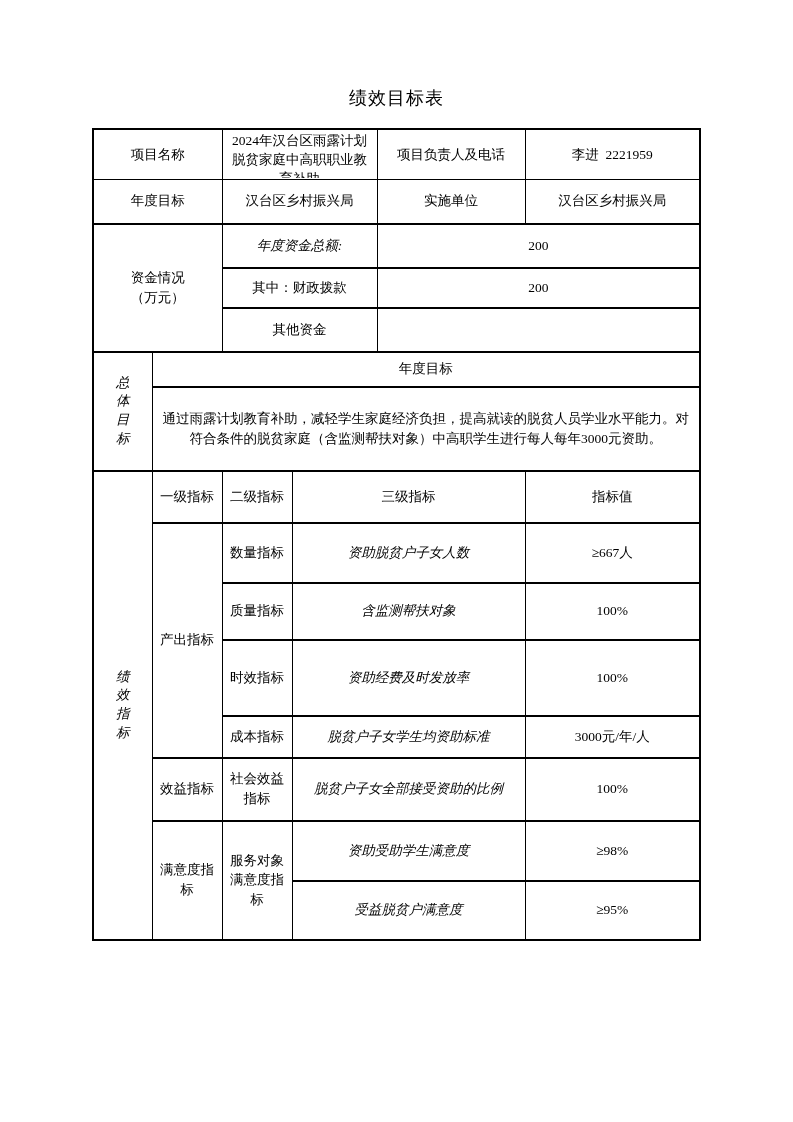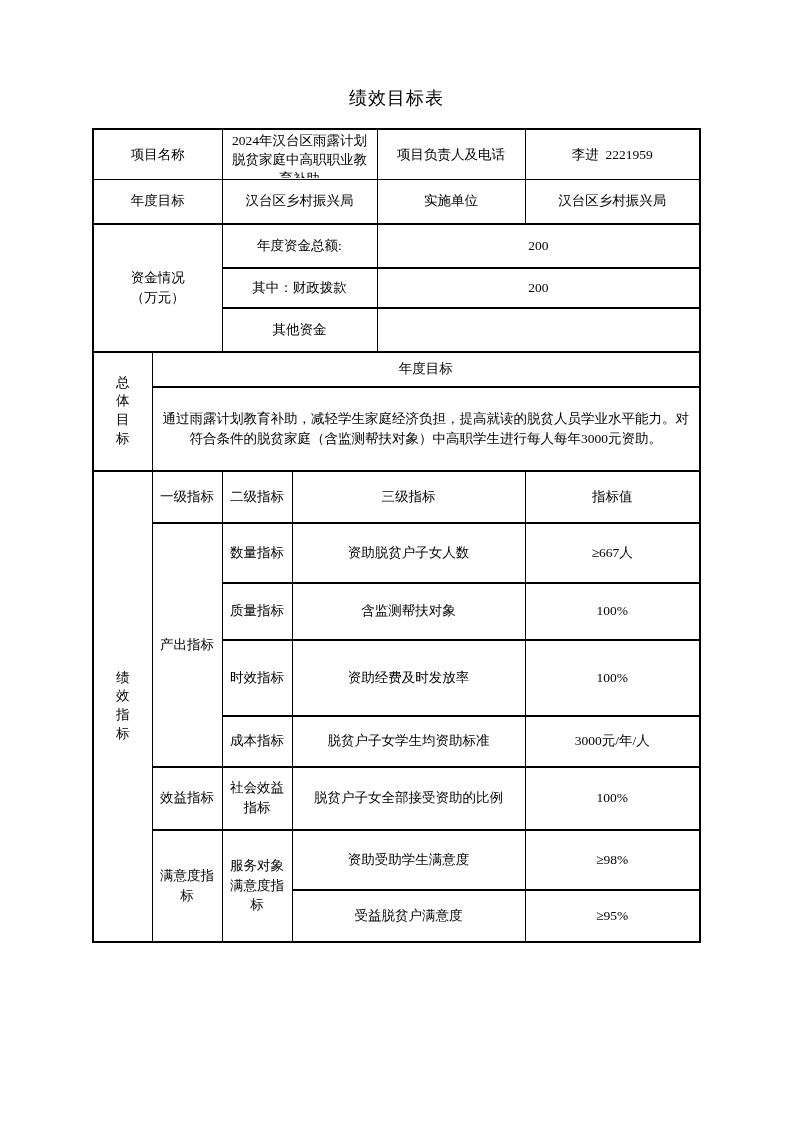--- a/index.html
+++ b/index.html
@@ -45,30 +45,31 @@
     font-size: 13.5px;
     line-height: 1.45;
     text-align: center;
     vertical-align: middle;
     padding: 6px 4px;
     word-break: break-all;
     overflow: hidden;
   }
   tr.t2 > td { border-top-width: 2px; }
   td.vb { border-left-width: 2px; }
-  td.al { text-align: left; }
+  td.al { text-align: left; font-style: italic; }
   td.ar { text-align: right; padding-right: 2px; }
   td.pre { white-space: pre; }
   td.preline { white-space: pre-line; }
   .vlabel {
     width: 15px;
     margin: 0 auto;
     line-height: 1.38;
     word-break: break-all;
     text-align: center;
+    font-style: italic;
   }
   .clipbox {
     max-height: 47px;
     overflow: hidden;
     line-height: 19px;
     text-align: center;
     word-break: break-all;
   }
   td.goal {
     font-size: 13px;
@@ -155,39 +156,39 @@
     <tr class="t2" style="height:57px">
       <td>质量指标</td>
       <td colspan="2" class="al">含监测帮扶对象</td>
       <td class="vb">100%</td>
     </tr>
     <tr class="t2" style="height:76px">
       <td>时效指标</td>
       <td colspan="2" class="al">资助经费及时发放率</td>
       <td class="vb">100%</td>
     </tr>
-    <tr class="t2" style="height:51px">
+    <tr class="t2" style="height:42px">
       <td>成本指标</td>
       <td colspan="2" class="al">脱贫户子女学生均资助标准</td>
       <td class="vb">3000元/年/人</td>
     </tr>
 
     <tr class="t2" style="height:63px">
       <td>效益指标</td>
       <td>社会效益指标</td>
       <td colspan="2" class="al">脱贫户子女全部接受资助的比例</td>
       <td class="vb">100%</td>
     </tr>
 
     <tr class="t2" style="height:60px">
       <td rowspan="2">满意度指标</td>
       <td rowspan="2">服务对象满意度指标</td>
       <td colspan="2" class="al">资助受助学生满意度</td>
       <td class="vb">≥98%</td>
     </tr>
-    <tr class="t2" style="height:52px">
+    <tr class="t2" style="height:59px">
       <td colspan="2" class="al">受益脱贫户满意度</td>
       <td class="vb">≥95%</td>
     </tr>
 
   </tbody>
     </table>
 </div>
 
 </body></html>

